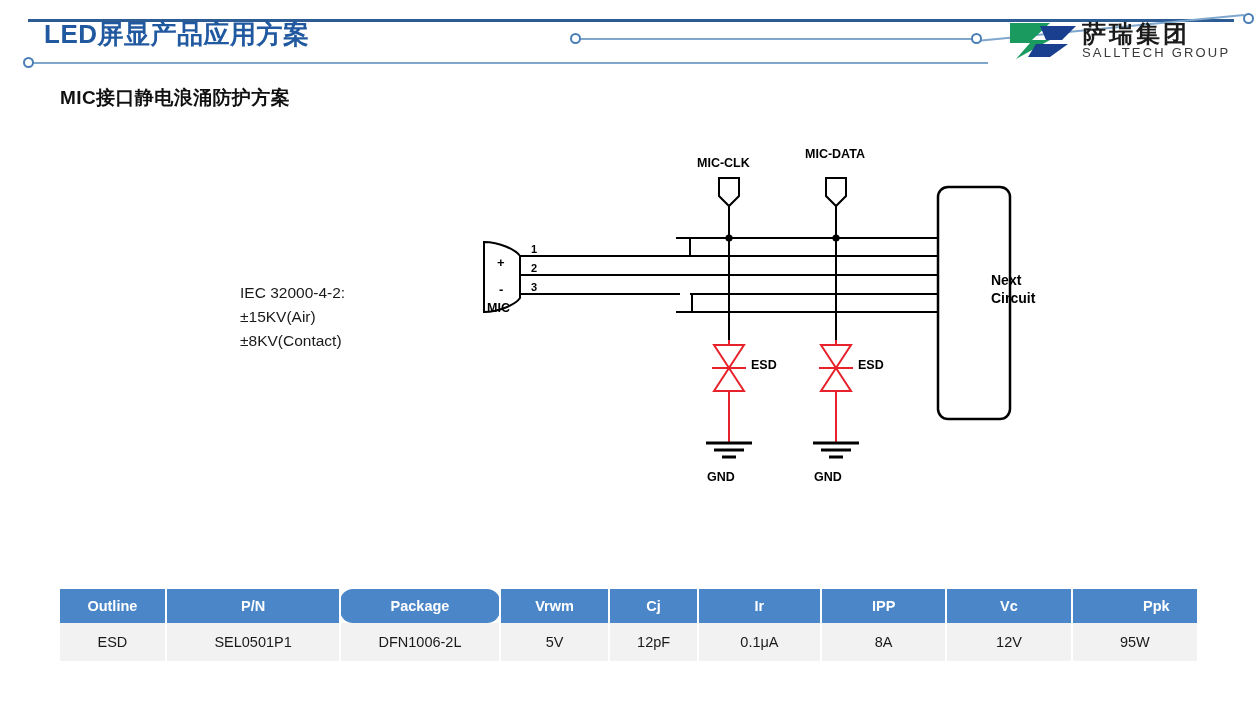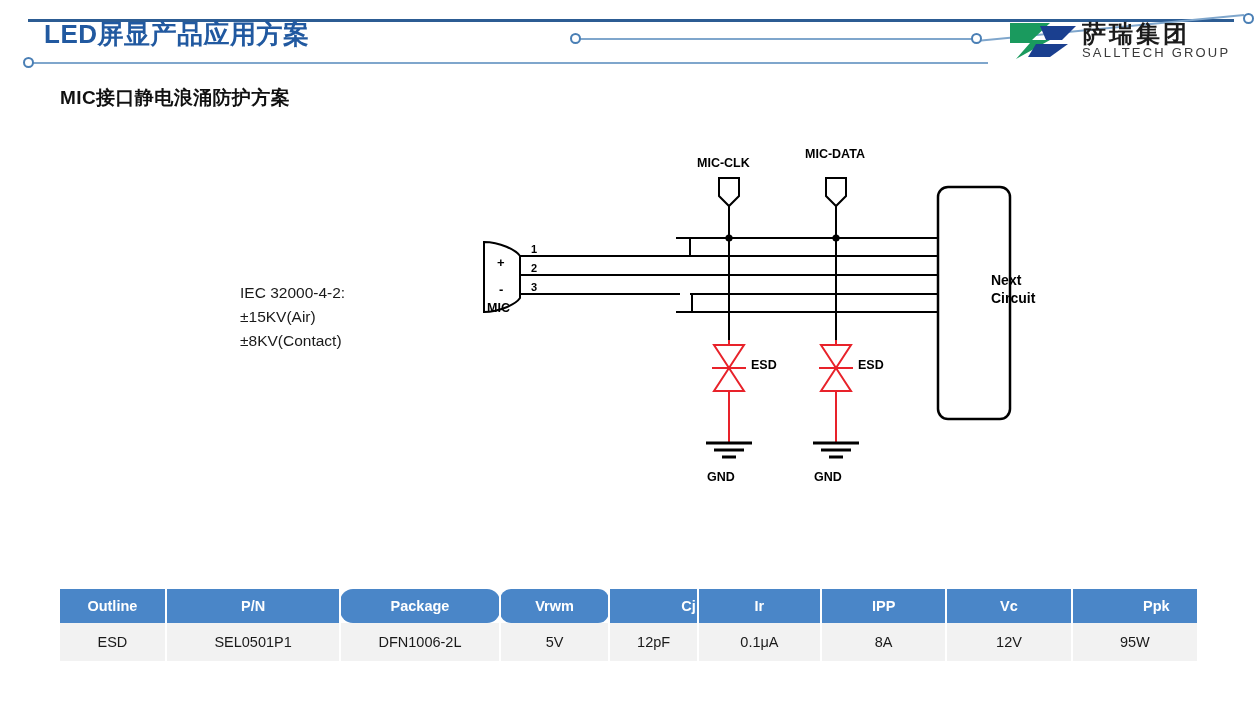--- a/index.html
+++ b/index.html
@@ -271,22 +271,22 @@
 
   <div class="nextcirc">Next
 Circuit</div>
 
   <table class="tbl">
     <thead>
       <tr>
         <th style="width:103px;">Outline</th>
         <th style="width:170px;">P/N</th>
         <th style="width:155px;border-radius:13px;">Package</th>
-        <th style="width:107px;border-radius:11px;">Vrwm</th>
-        <th style="width:86px;text-align:right;">Cj</th>
+        <th style="width:107px;">Vrwm</th>
+        <th style="width:86px;">Cj</th>
         <th style="width:120px;">Ir</th>
         <th style="width:122px;">IPP</th>
         <th style="width:122px;">Vc</th>
         <th style="width:122px;">Ppk</th>
       </tr>
     </thead>
     <tbody>
       <tr>
         <td>ESD</td>
         <td>SEL0501P1</td>

